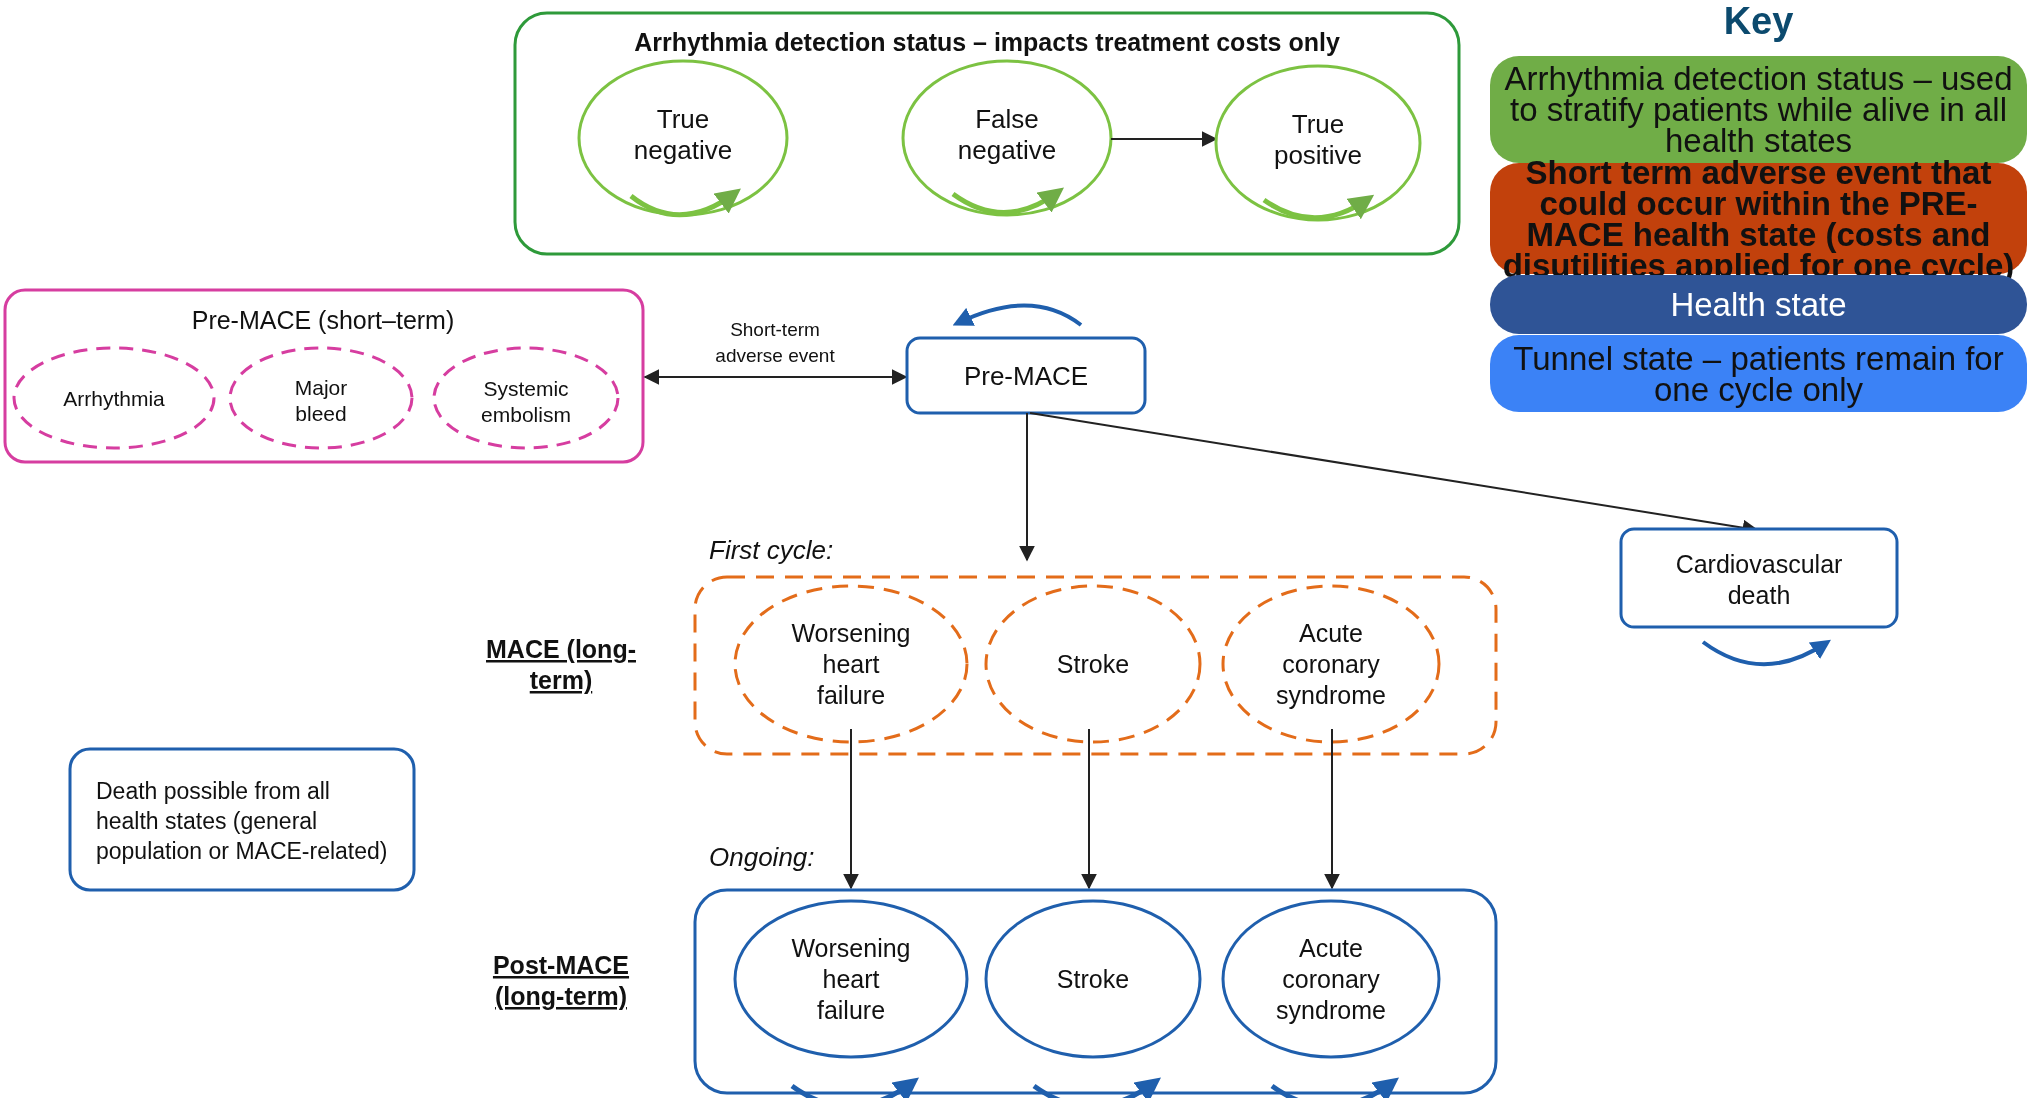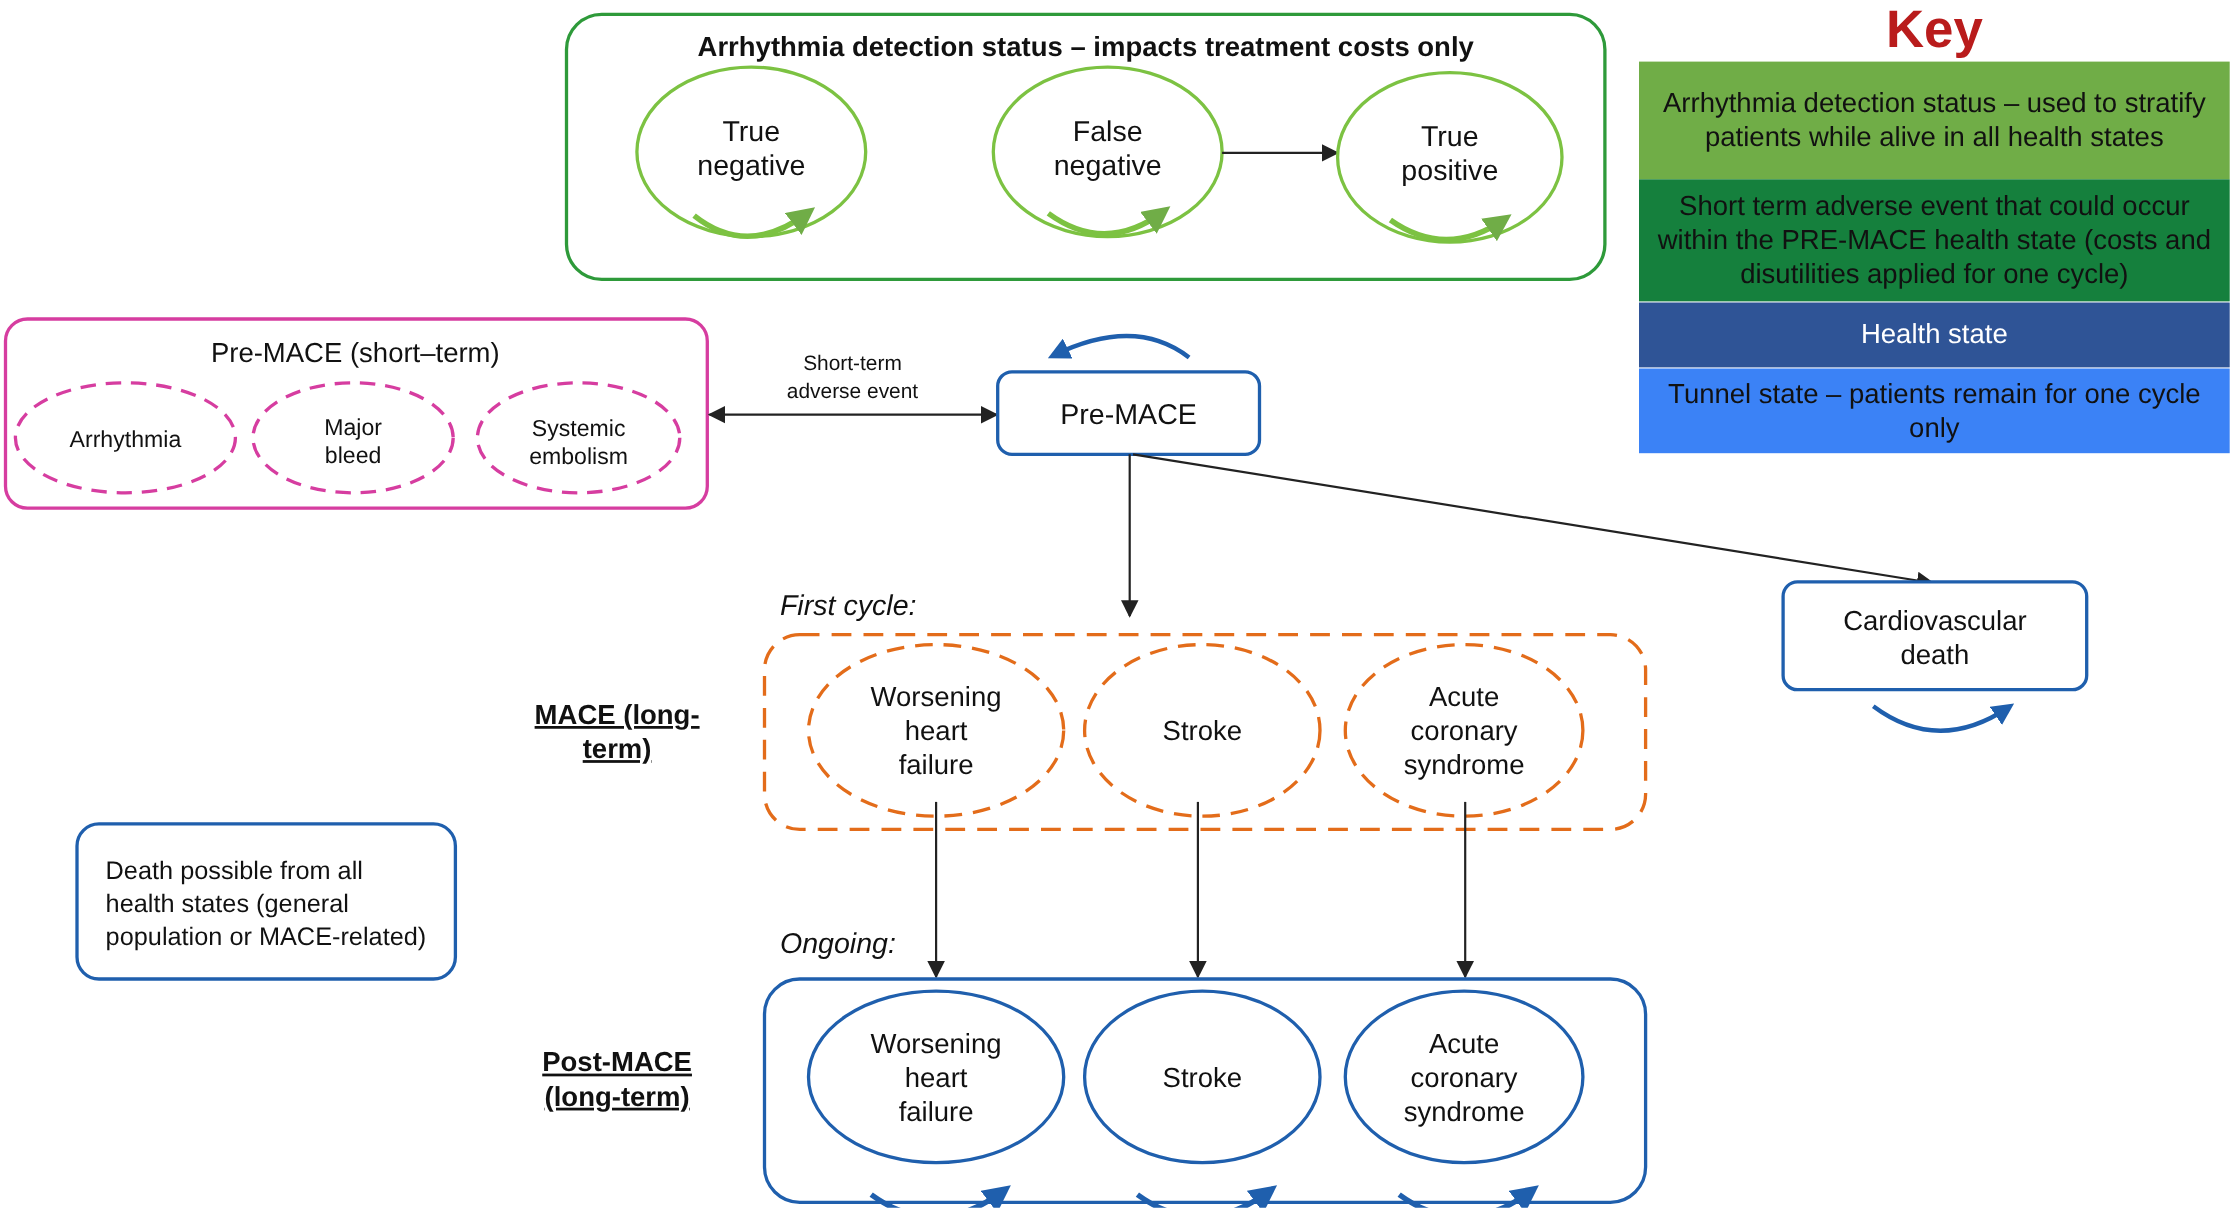--- a/index.html
+++ b/index.html
@@ -2,23 +2,23 @@
 <html><head>
 <meta charset="utf-8">
 <style>
   html, body { margin: 0; padding: 0; background: #ffffff; }
   body { width: 2030px; height: 1098px; overflow: hidden; position: relative;
          font-family: "Liberation Sans", sans-serif; color: #111; }
   svg#diagram { position: absolute; left: 0; top: 0; }
   .t { font-family: "Liberation Sans", sans-serif; fill: #111; }
   .key-box { position: absolute; left: 1490px; width: 537px; display: flex;
              align-items: center; justify-content: center; text-align: center;
-             font-size: 25px; line-height: 31px; color: #111; box-sizing: border-box; padding: 0 12px; }
+             font-size: 33px; line-height: 31px; color: #111; box-sizing: border-box; padding: 0 12px; border-radius: 29px; }
   .key-title { position: absolute; left: 1490px; width: 537px; top: 0; text-align: center;
-               font-weight: bold; font-size: 48px; color: #b91c1c; }
+               font-weight: bold; font-size: 38px; color: #0c4a6e; }
 </style>
 </head>
 <body>
 
 <svg id="diagram" width="2030" height="1098" viewBox="0 0 2030 1098" xmlns="http://www.w3.org/2000/svg">
   <defs>
     <marker id="arr" viewBox="0 0 10 10" refX="9" refY="5" markerWidth="8" markerHeight="8" orient="auto-start-reverse">
       <path d="M0,0 L10,5 L0,10 z" fill="#222"></path>
     </marker>
     <marker id="arrG" viewBox="0 0 10 10" refX="7" refY="5" markerWidth="5" markerHeight="5" orient="auto">
@@ -158,21 +158,21 @@
     <text class="t" x="96" y="799" font-size="23">Death possible from all</text>
     <text class="t" x="96" y="829" font-size="23">health states (general</text>
     <text class="t" x="96" y="859" font-size="23">population or MACE-related)</text>
   </g>
 </svg>
 
 <div class="key-title">Key</div>
 <div class="key-box" style="top: 56px; height: 107px; background: rgb(112, 173, 71);">
     <span>Arrhythmia detection status – used to stratify patients while alive in all health states</span>
   </div>
-<div class="key-box" style="top: 163px; height: 111px; background: #15803d;">
+<div class="key-box" style="top: 163px; height: 111px; background: #c2410c; font-weight: bold;">
     <span>Short term adverse event that could occur within the PRE-MACE health state (costs and disutilities applied for one cycle)</span>
   </div>
 <div class="key-box" style="top: 275px; height: 59px; color: #ffffff; background: rgb(47, 84, 150); align-items: center;">
     <span>Health state</span>
   </div>
 <div class="key-box" style="top: 335px; height: 77px; background: #3b82f6;">
     <span>Tunnel state – patients remain for one cycle only</span>
   </div>
 
 </body></html>

